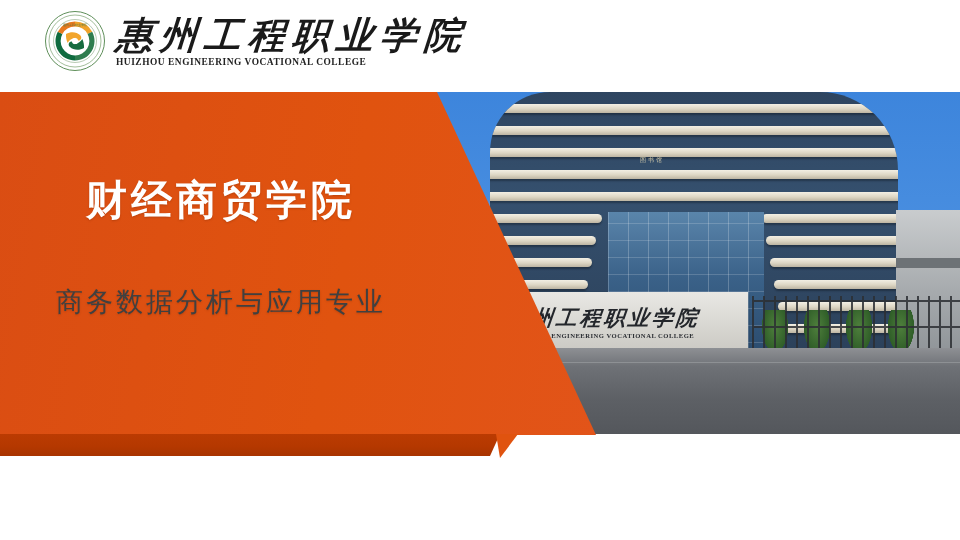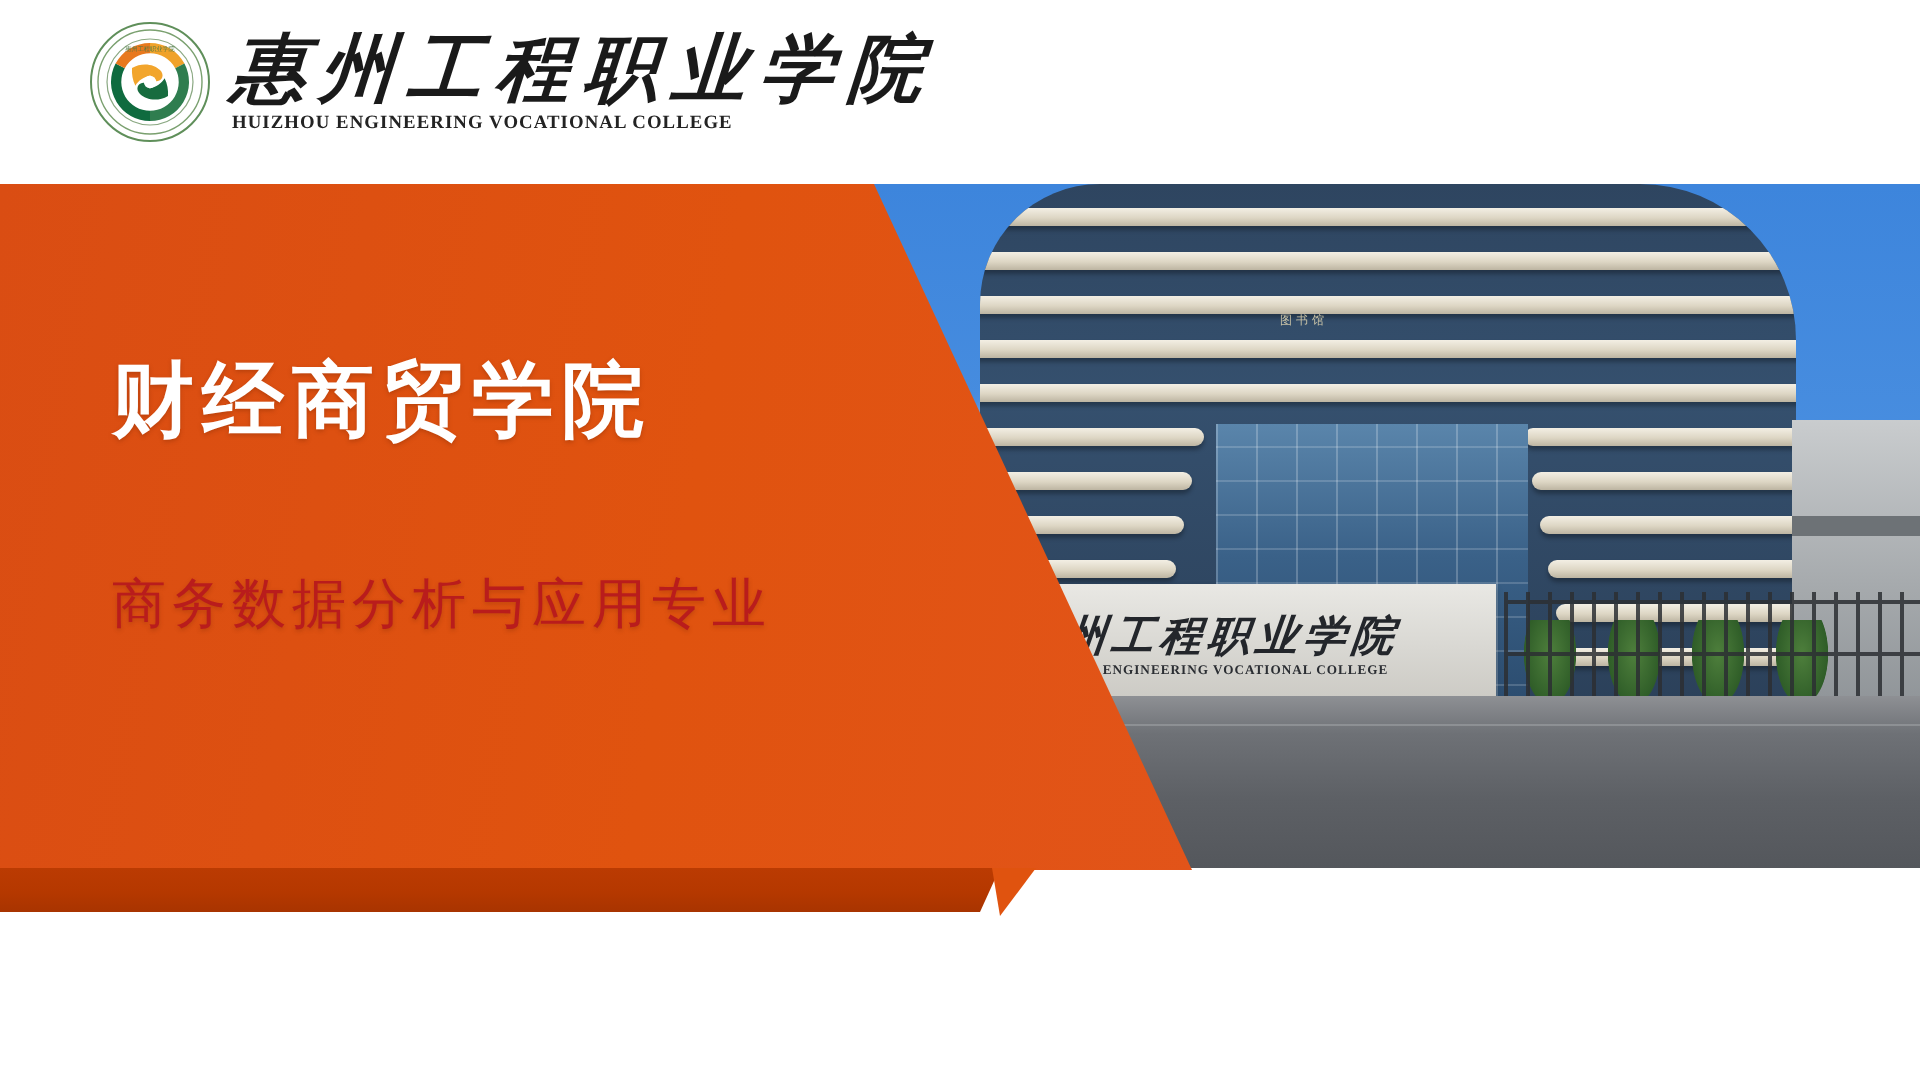--- a/index.html
+++ b/index.html
@@ -242,29 +242,30 @@
   }
   .slide-title {
     font-size: 41px;
     font-weight: bold;
     letter-spacing: 4px;
     line-height: 1.12;
     margin: 0;
     color: #ffffff;
     text-shadow: 0 1px 2px rgba(120,40,0,.35);
     white-space: nowrap;
+    text-align: center;
   }
   .slide-subtitle {
     margin: 0;
     margin-top: 62px;
     font-size: 27px;
     font-weight: normal;
     letter-spacing: 3px;
     line-height: 1.2;
-    color: #b91c1c;
+    color: #404040;
     text-shadow: 0 1px 2px rgba(120,40,0,.3);
     white-space: nowrap;
   }
 </style>
 </head>
 <body>
 
 <div id="slide">
 
   <div class="photo">

